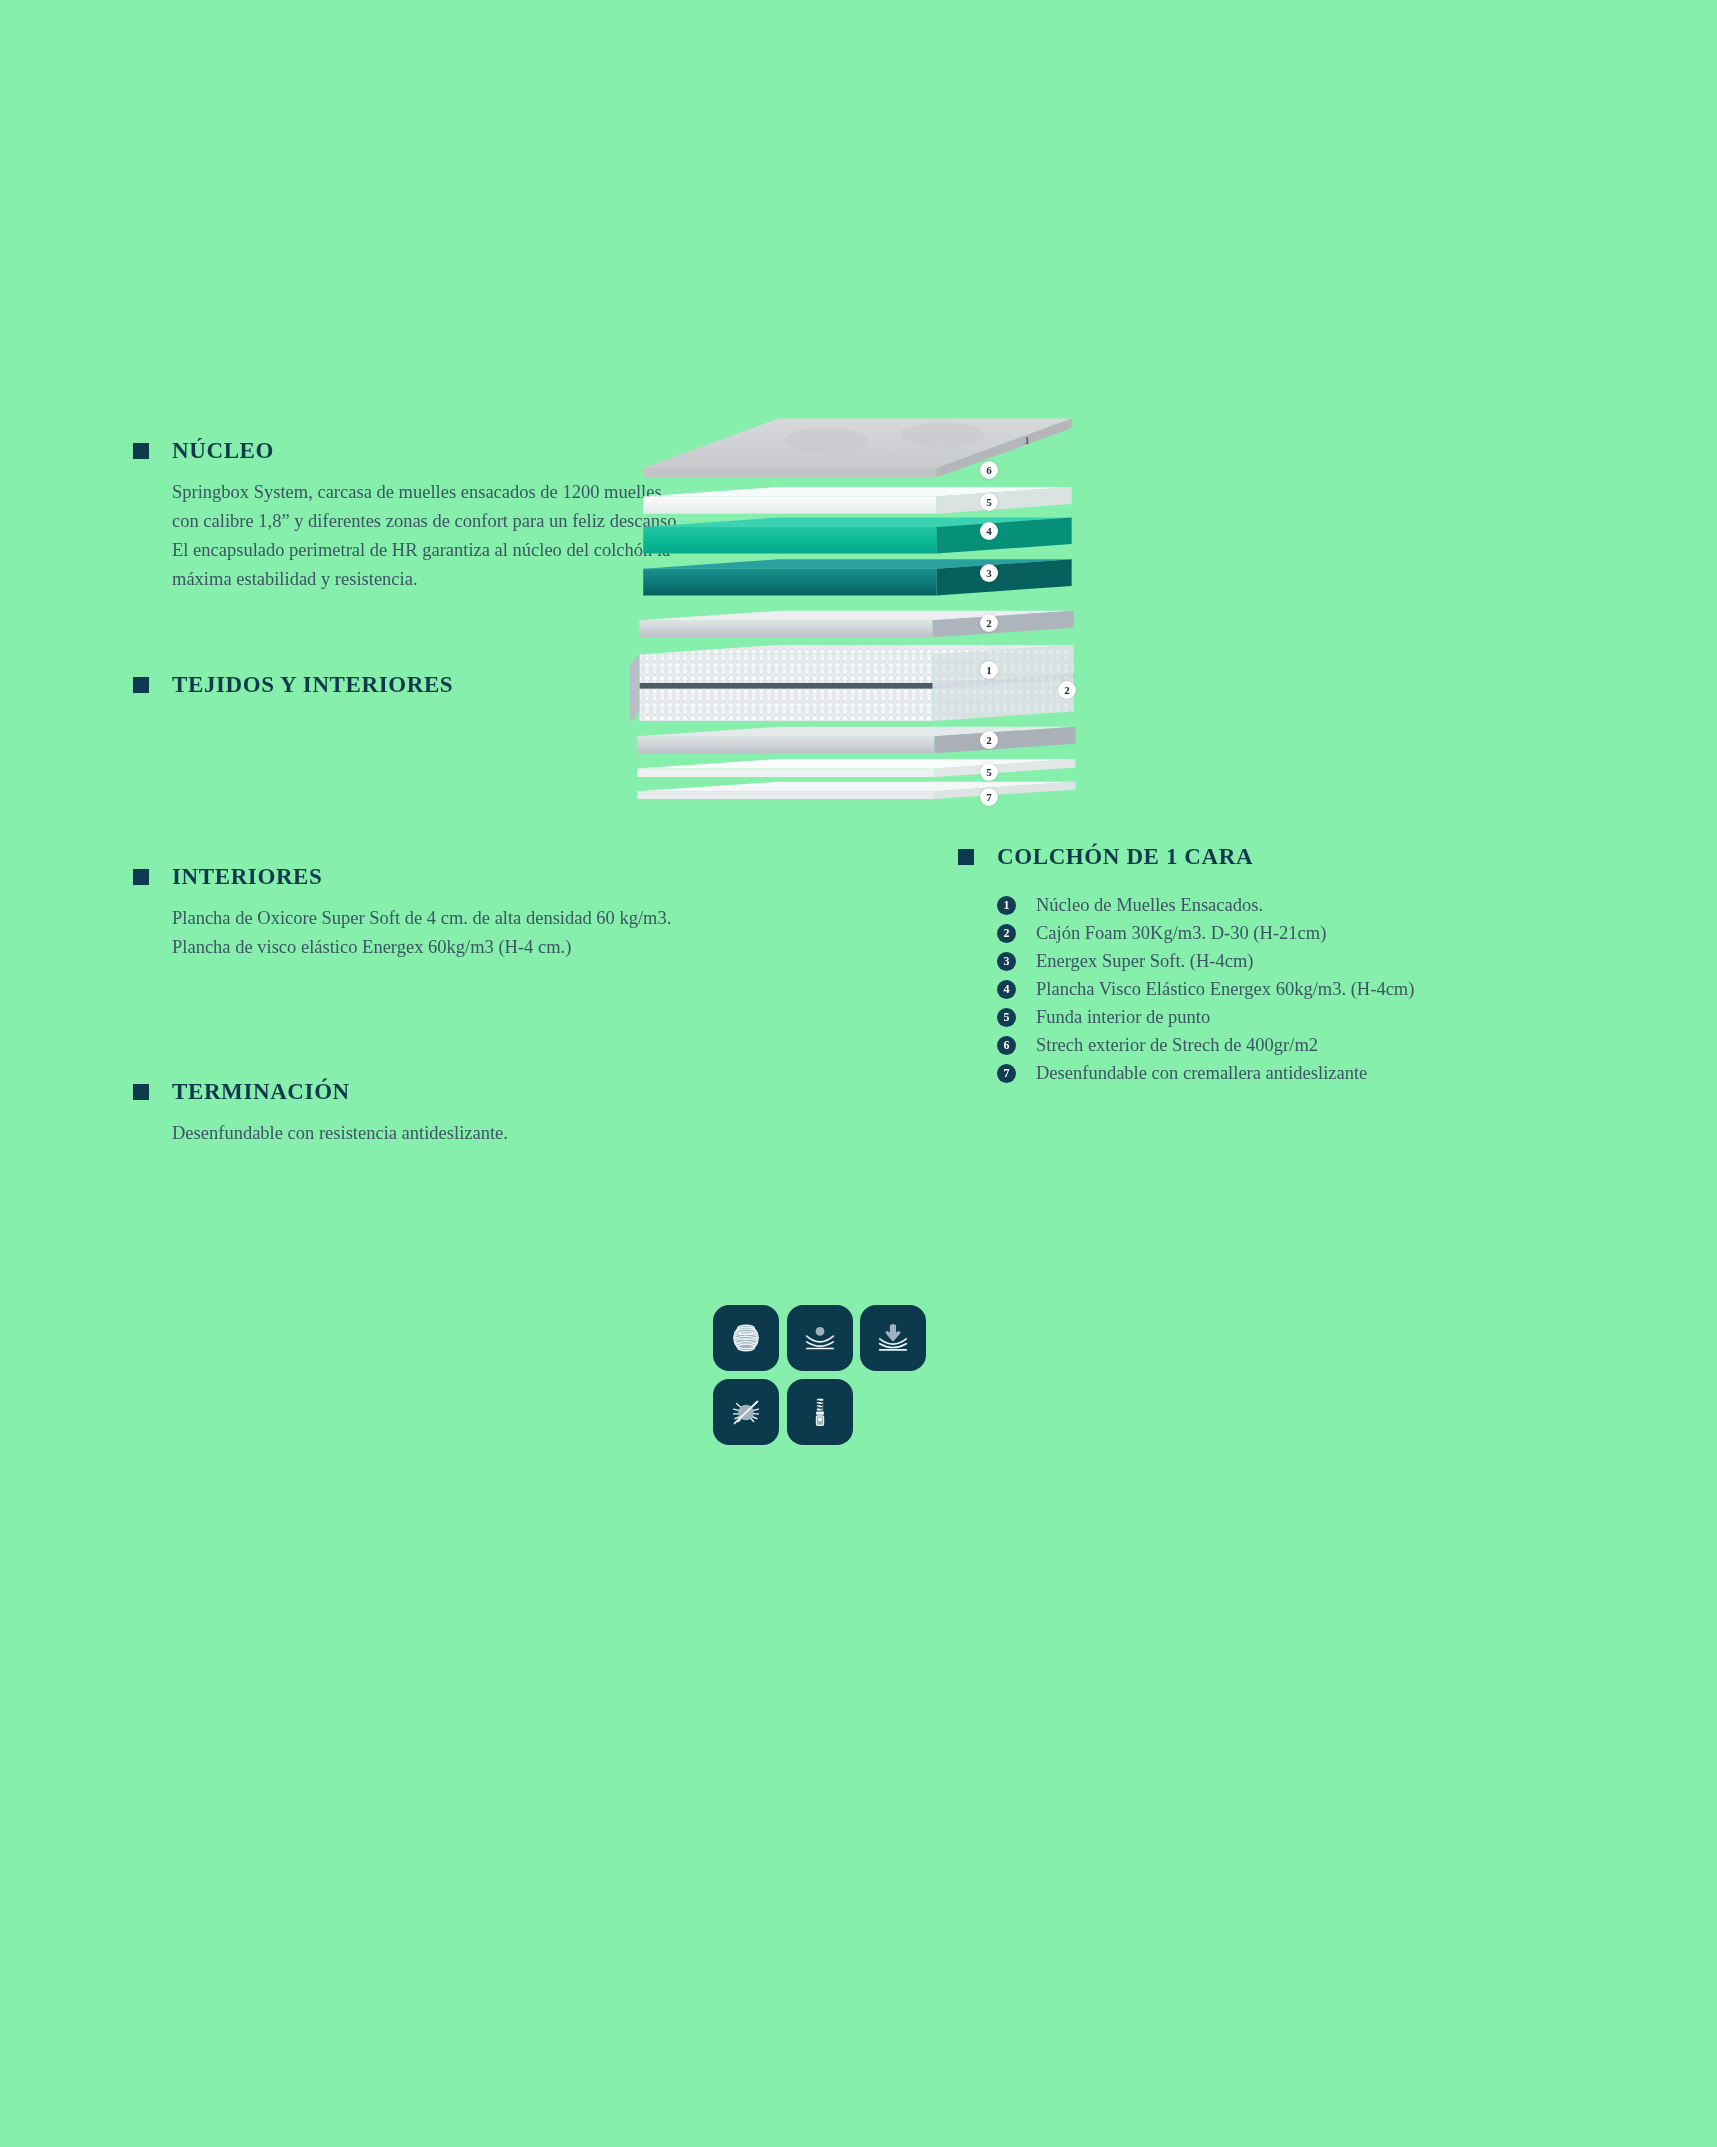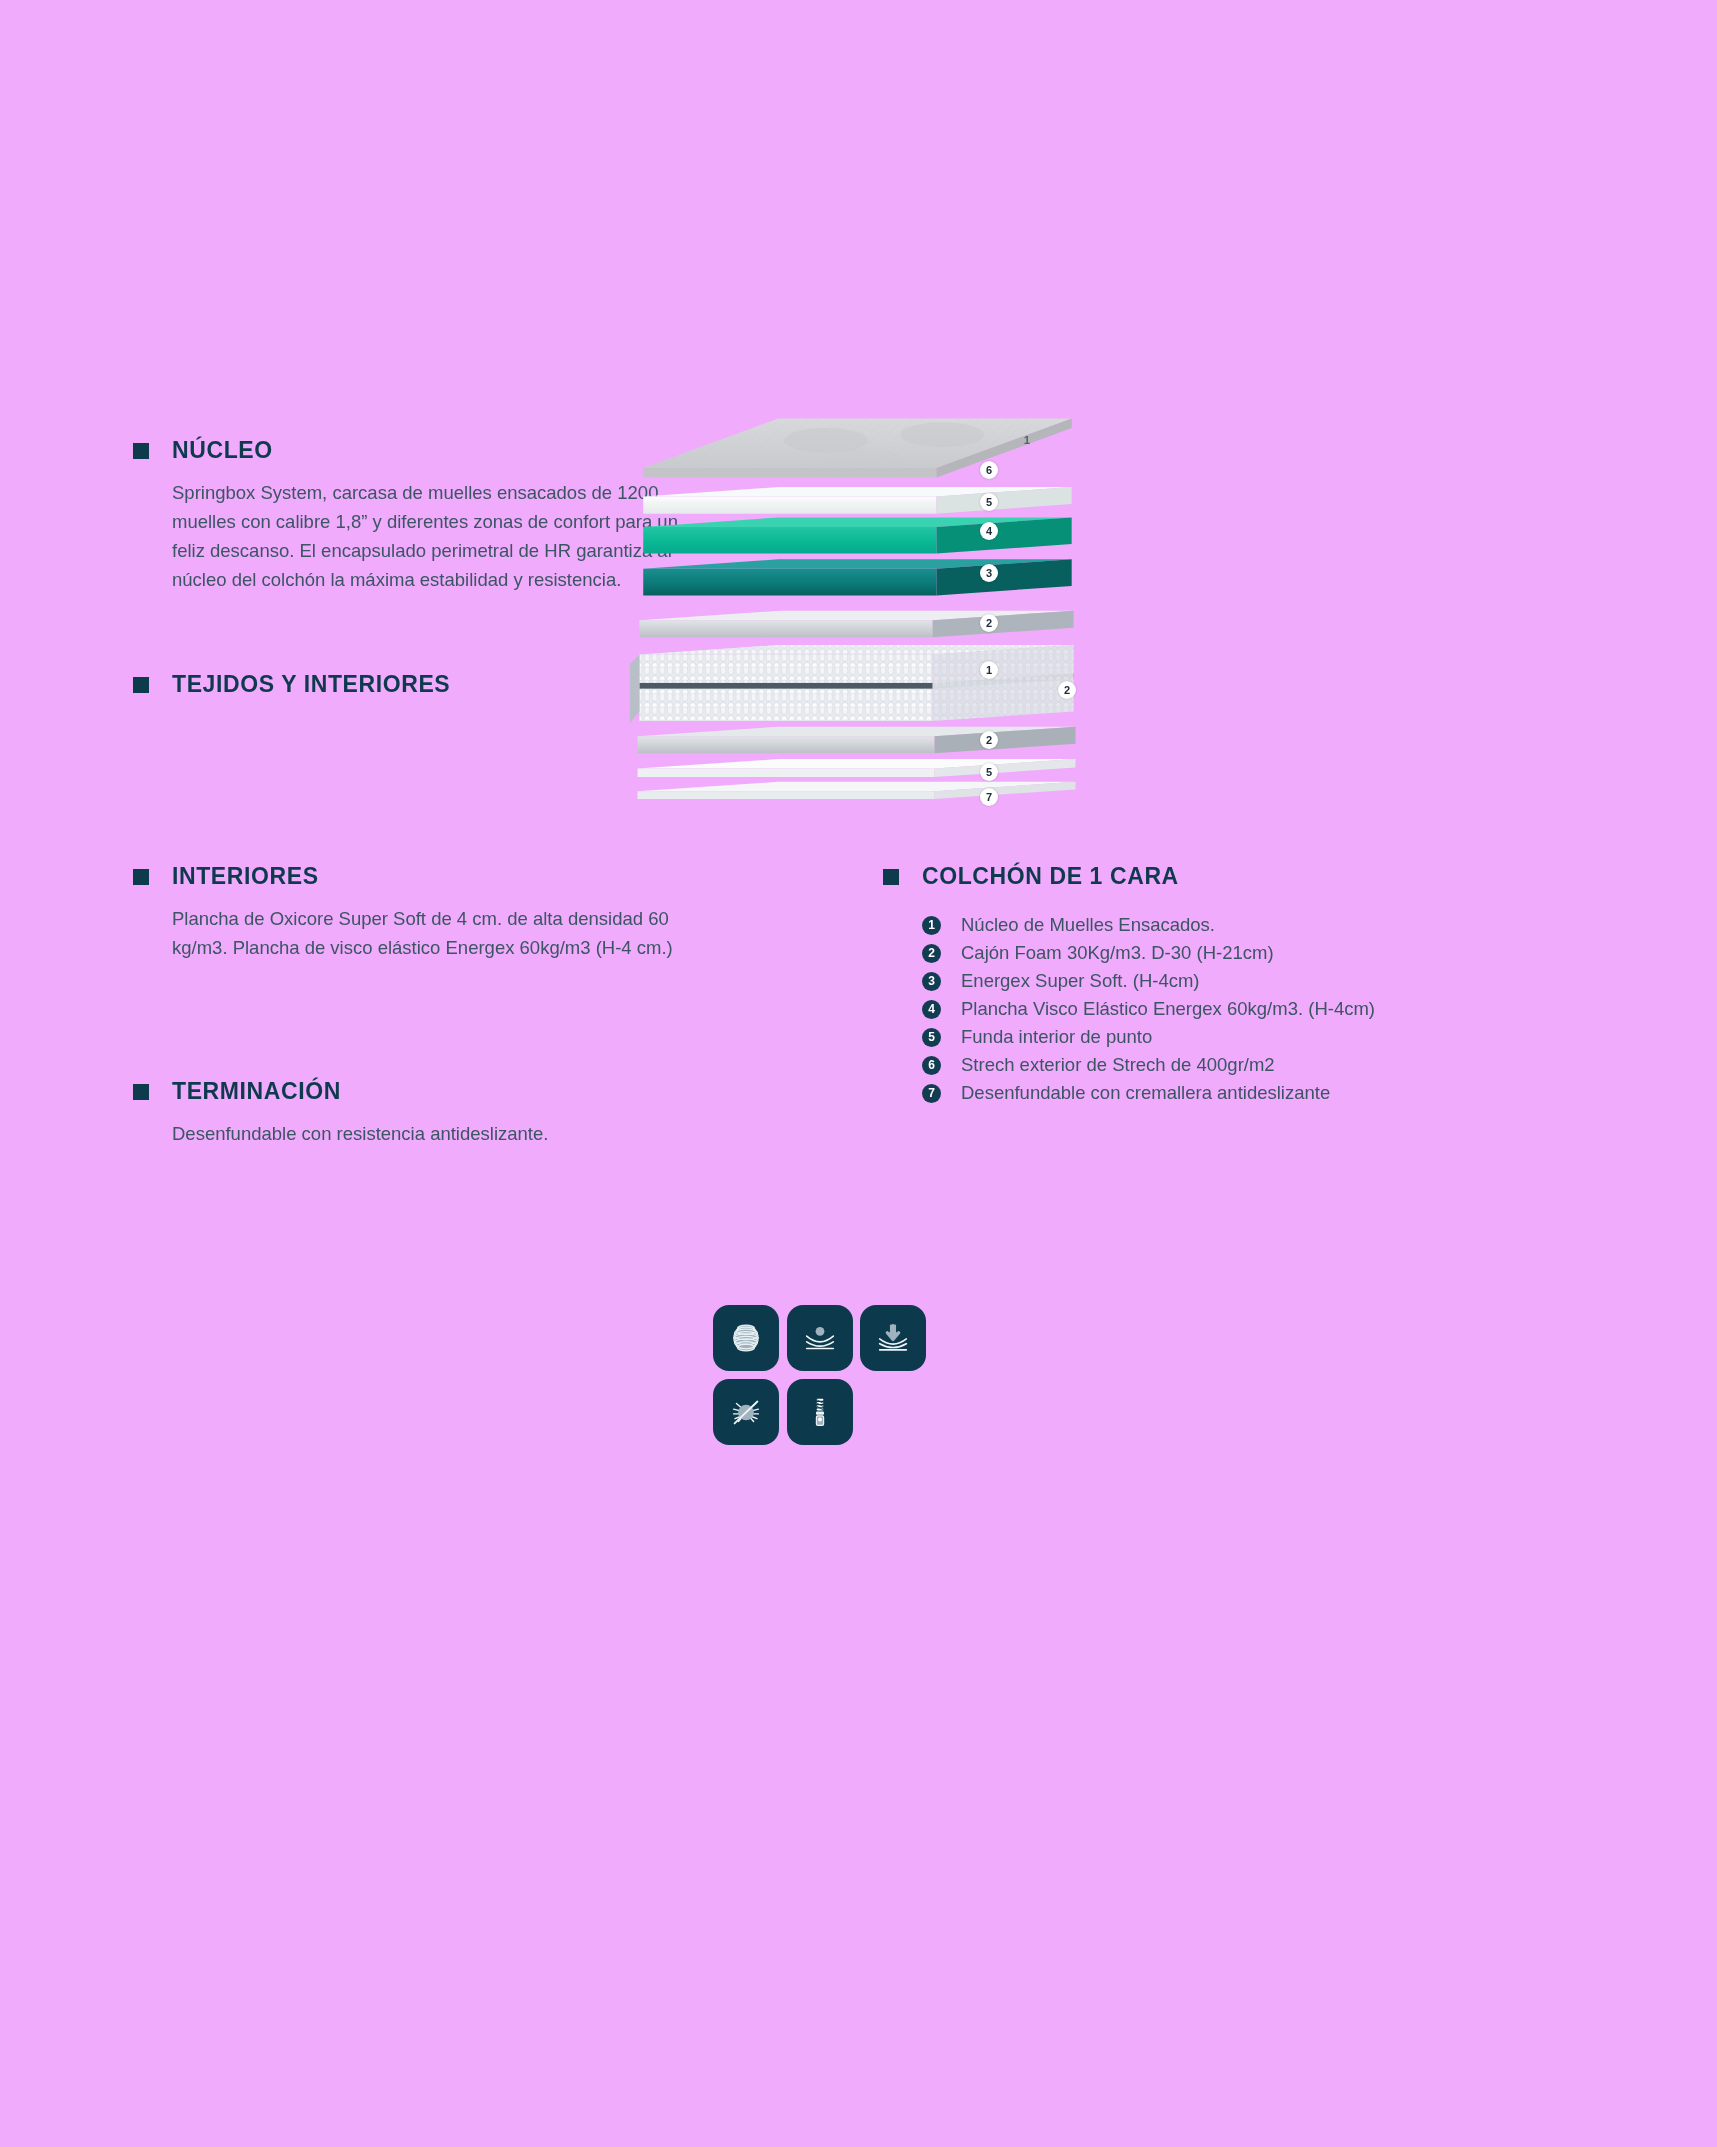--- a/index.html
+++ b/index.html
@@ -7,21 +7,21 @@
   body {
     width: 1718px;
     height: 2148px;
     background: #f0f0f0;
     font-family: "Liberation Sans", sans-serif;
     position: relative;
     overflow: hidden;
   }
 
   
-  .page { position: absolute; inset: 0; background: #f0abfc; }
+  .page { position: absolute; inset: 0; background: #86efac; font-family: Liberation Serif, serif; }
 
   
   .section { position: absolute; }
 
   .sec-head {
     display: flex;
     align-items: center;
     gap: 23px;
   }
 
@@ -163,21 +163,21 @@
   </div>
 
   <div class="section" style="left:133px; top:1080px; width:552px;">
     <div class="sec-head">
       <span class="bullet-sq"></span>
       <span class="sec-title">TERMINACIÓN</span>
     </div>
     <p class="sec-body">Desenfundable con resistencia antideslizante.</p>
   </div>
 
-  <div class="section" style="left:883px; top:845px; width:685px;margin-top:20px;">
+  <div class="section" style="left:958px; top:845px; width:685px;">
     <div class="sec-head">
       <span class="bullet-sq"></span>
       <span class="sec-title">COLCHÓN DE 1 CARA</span>
     </div>
 
     <div class="list-wrap">
       <div class="li-row">
         <span class="num-badge">1</span>
         <span class="li-text">Núcleo de Muelles Ensacados.</span>
       </div>

